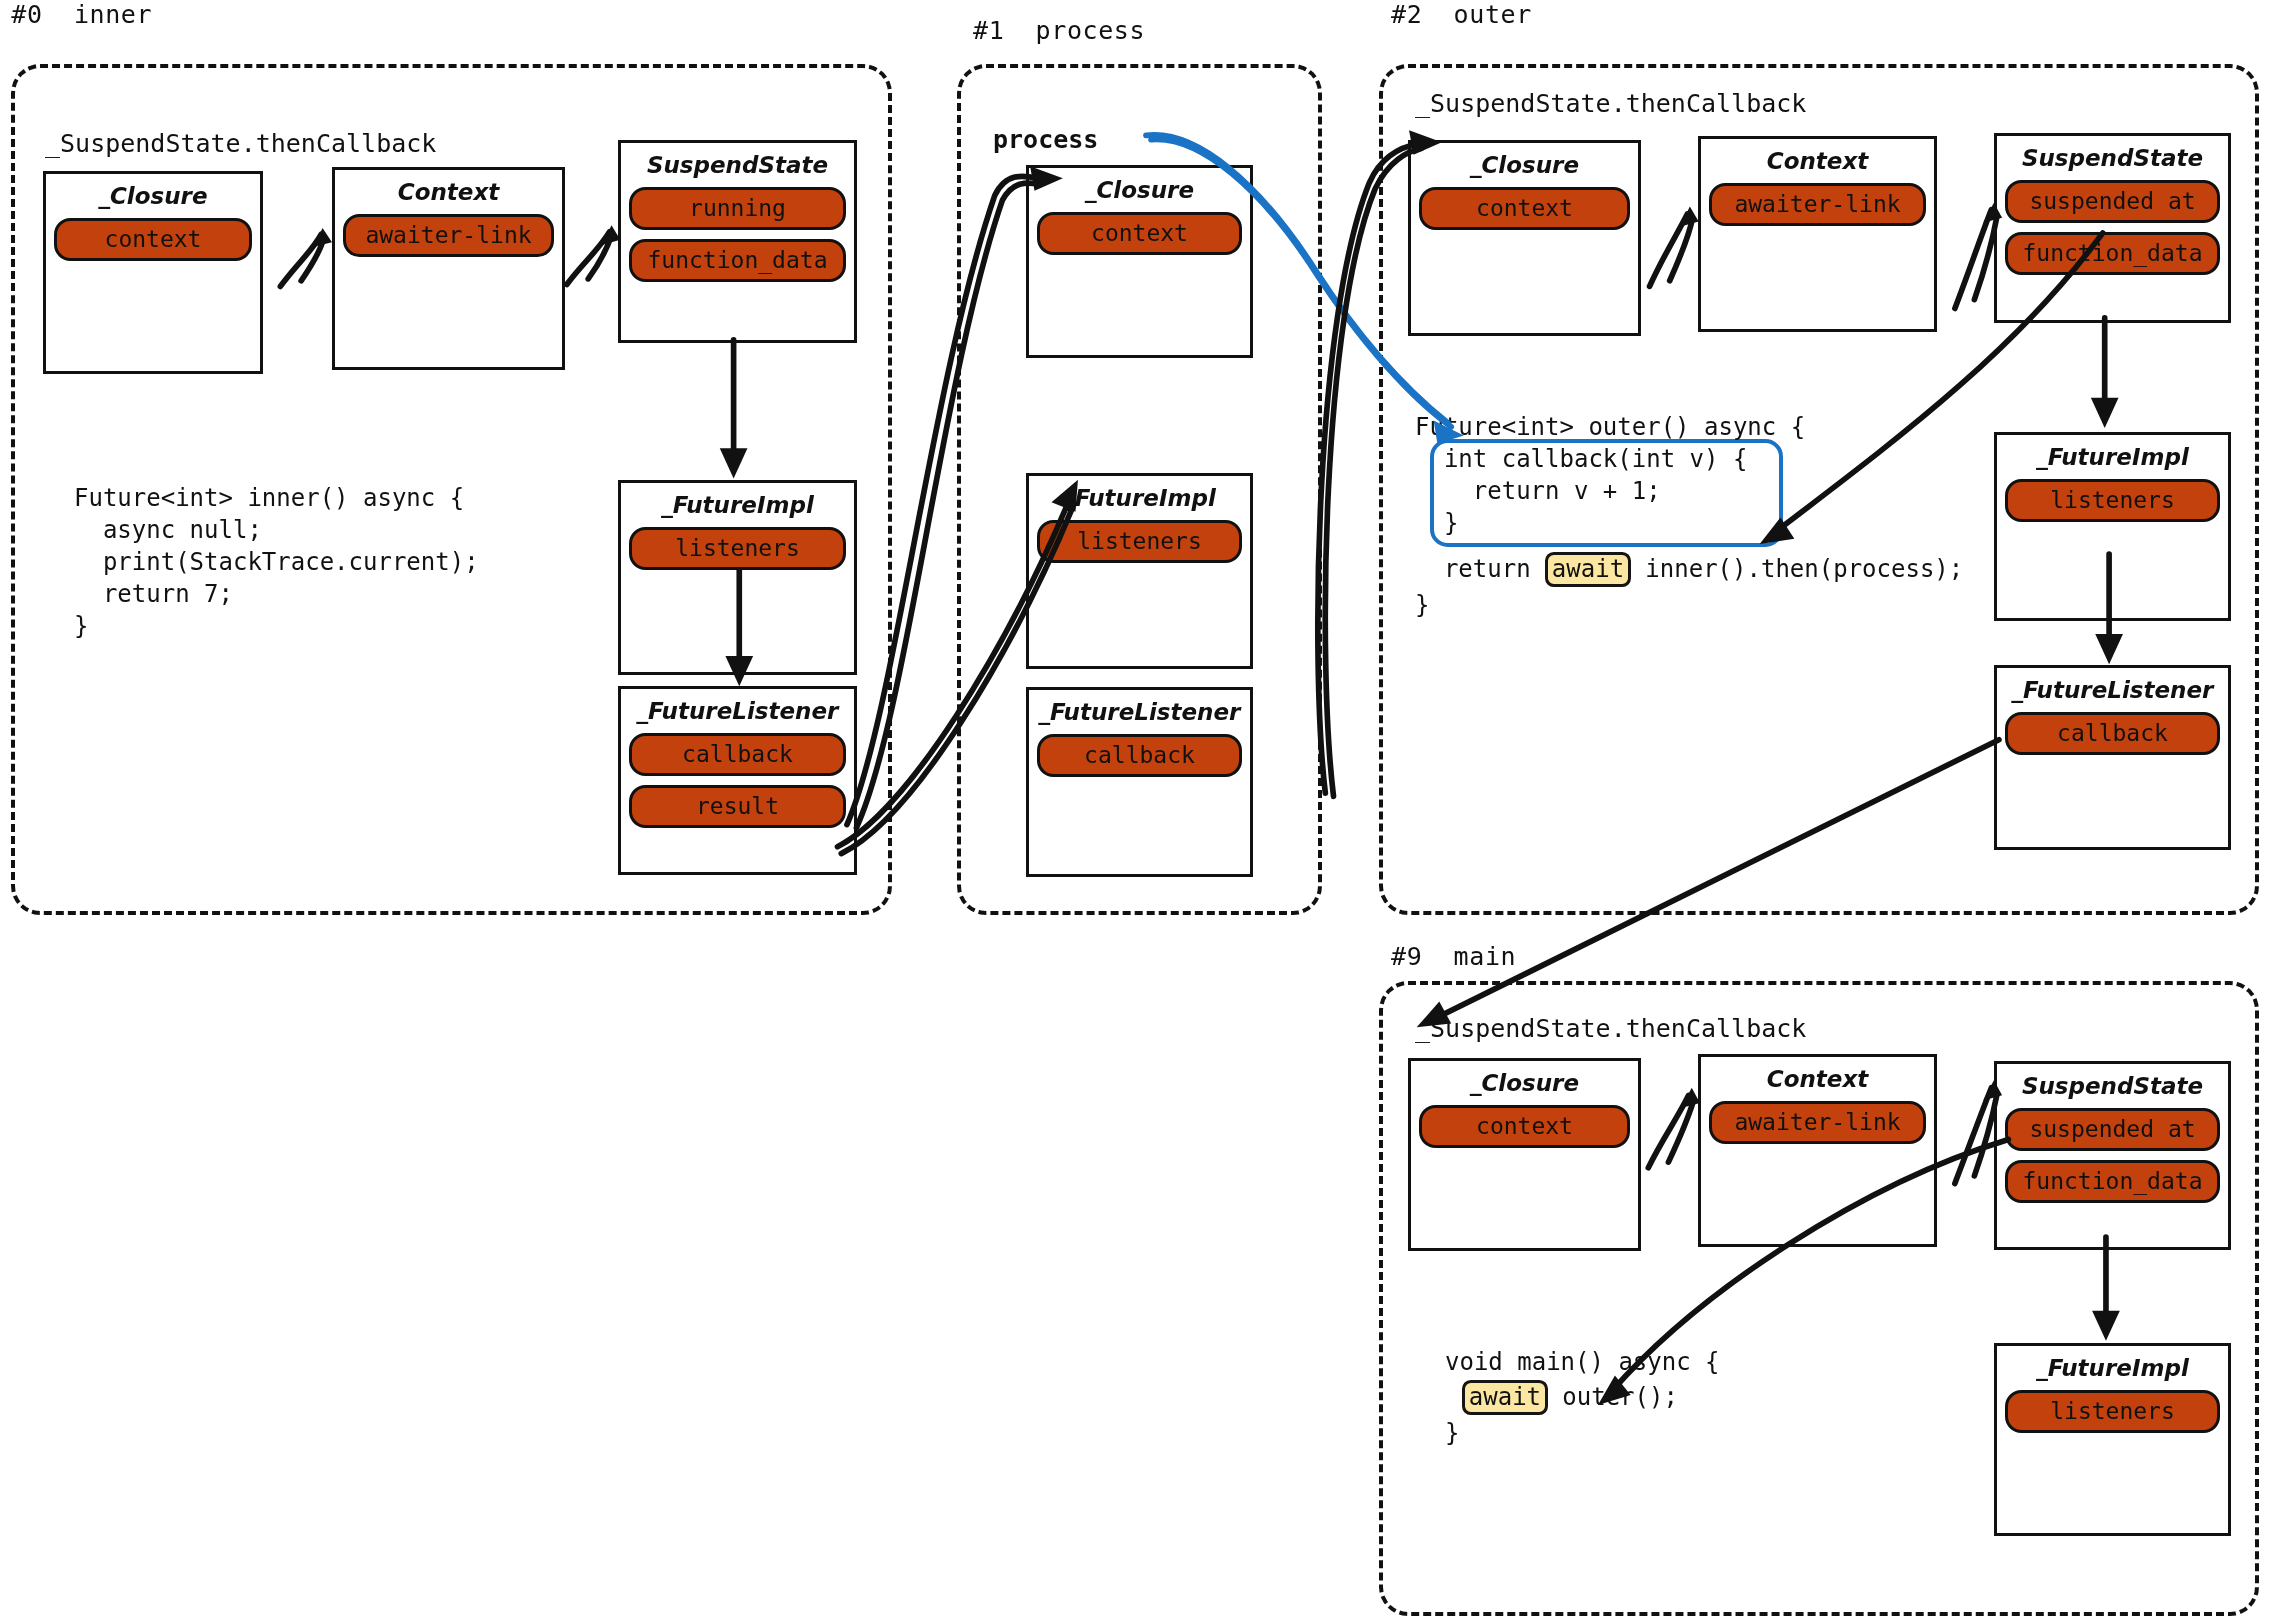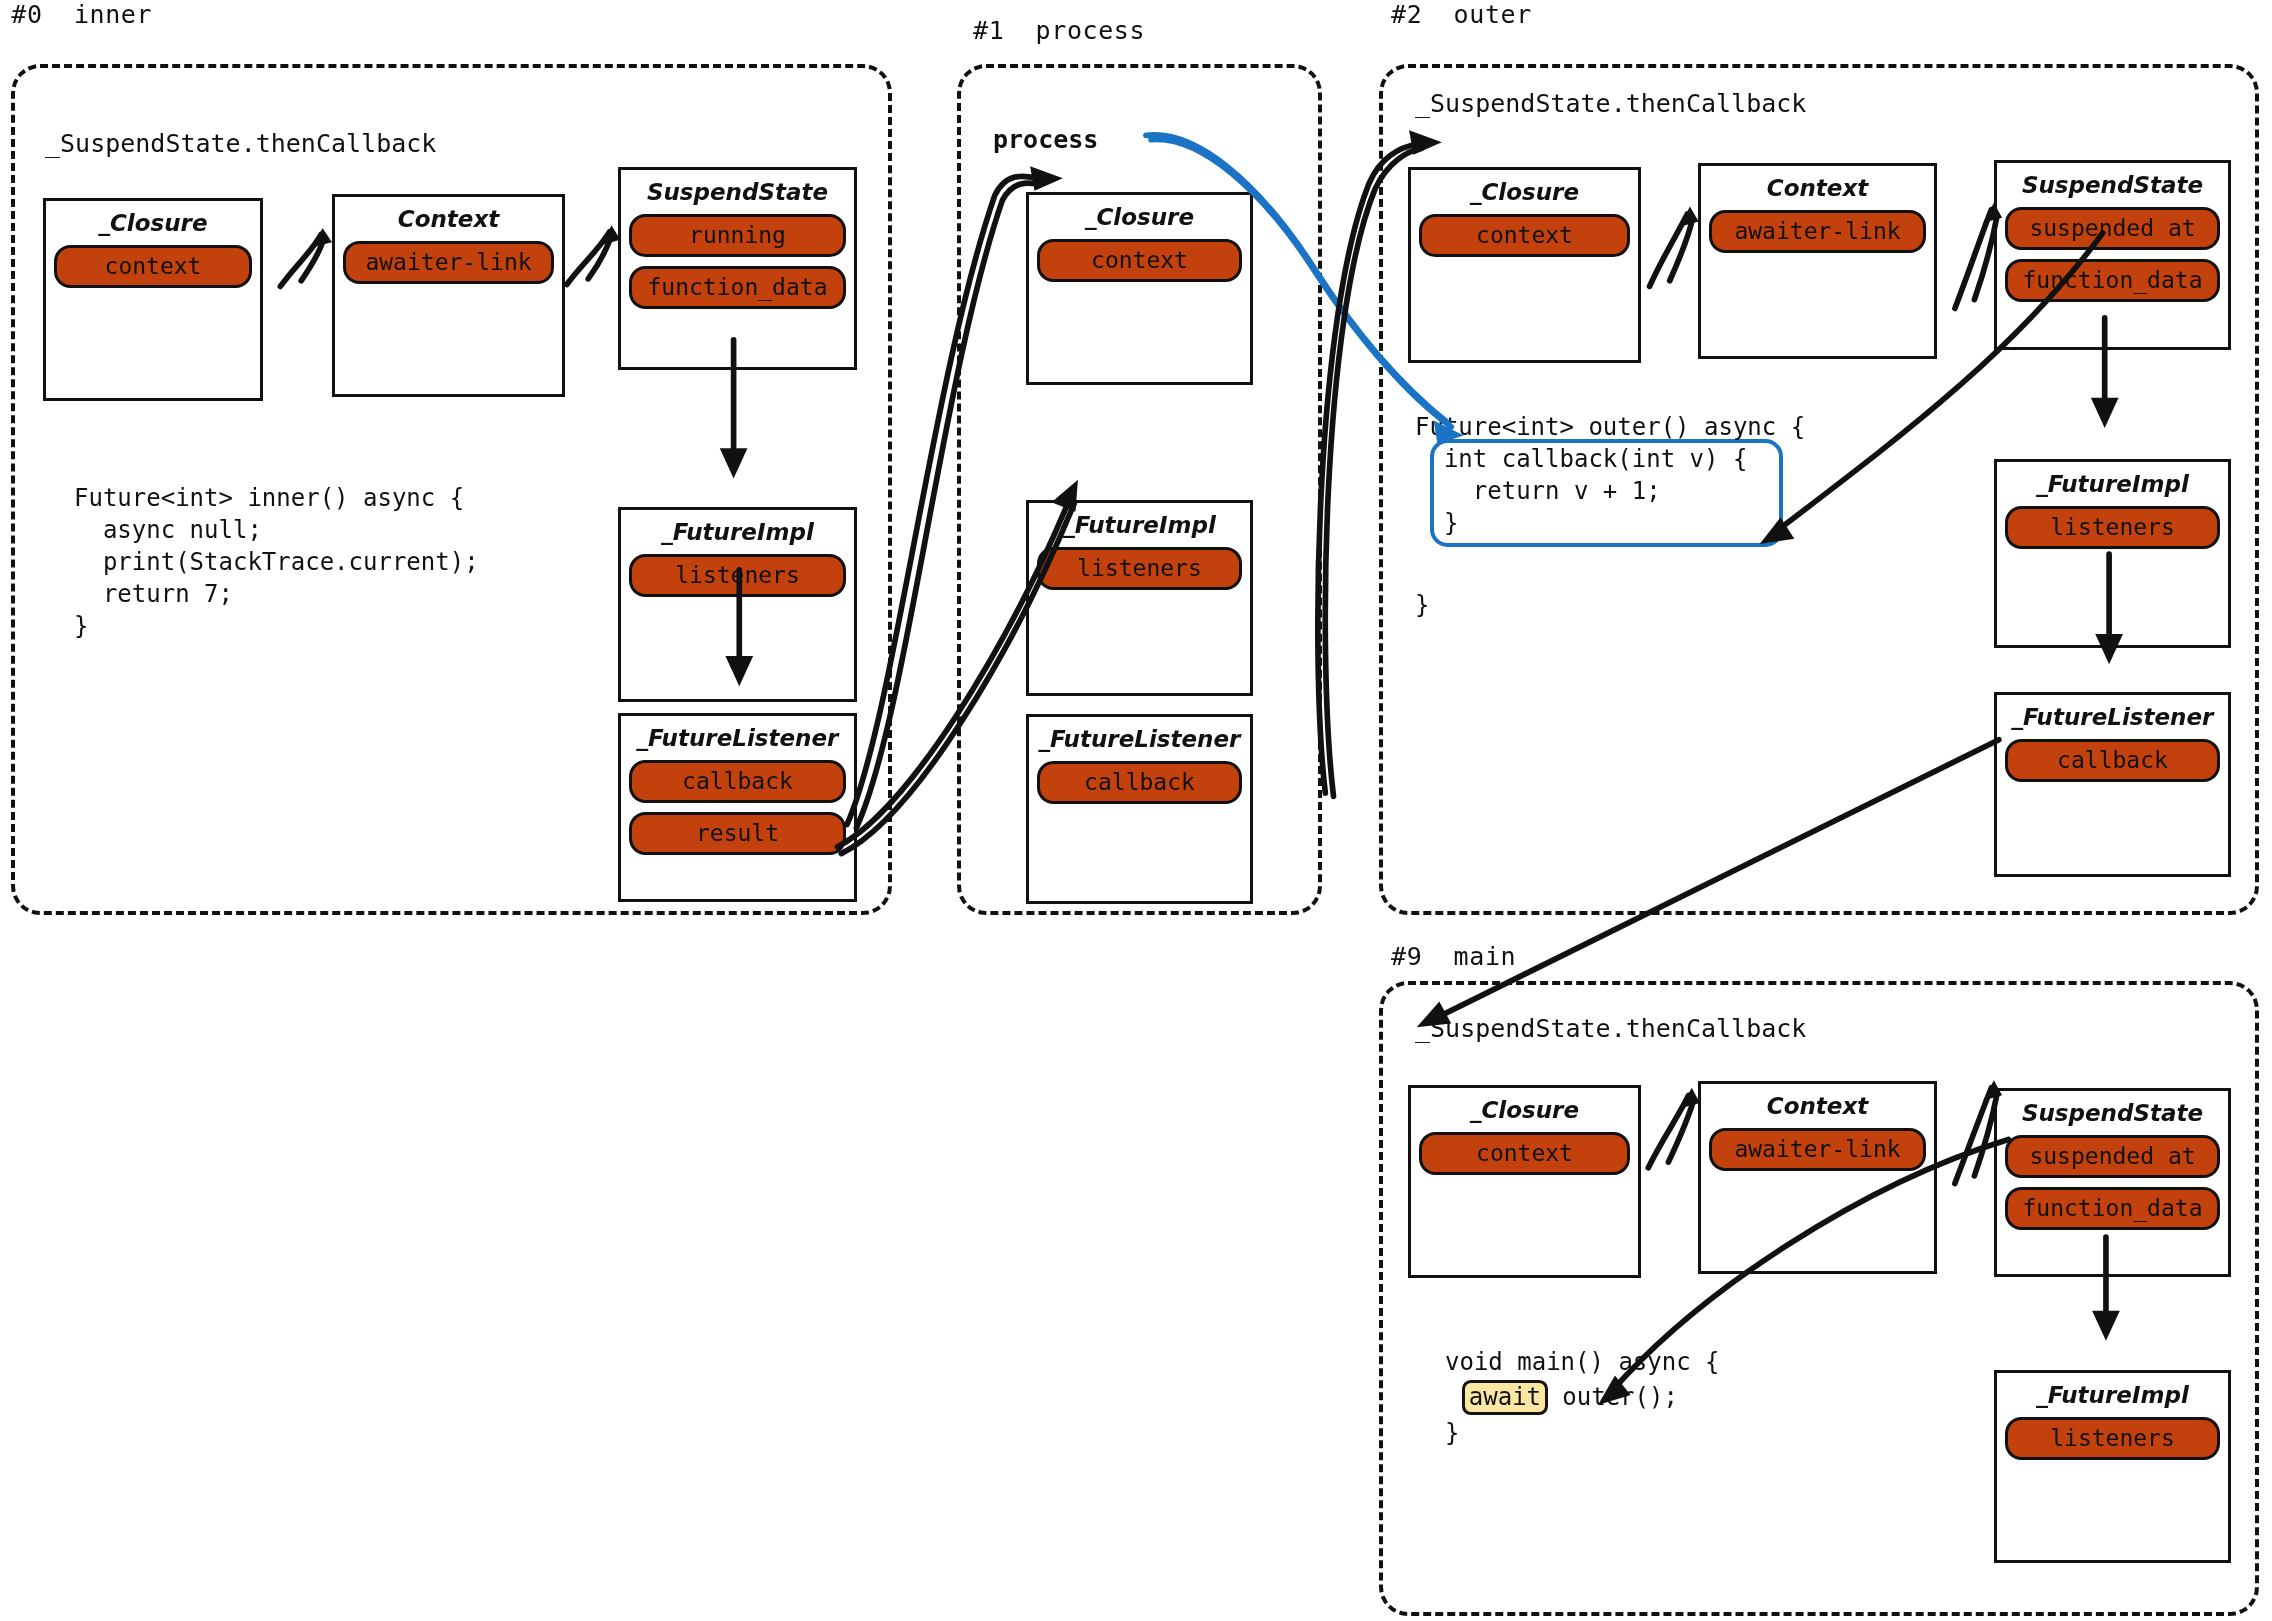--- a/index.html
+++ b/index.html
@@ -8,21 +8,21 @@
   #stage{position:absolute;left:0;top:0;width:2273px;height:1306px;}
 
   
   .frame{position:absolute;border:4.4px dashed #111;border-radius:29px;box-sizing:border-box;}
   .frame-label{position:absolute;font-family:"DejaVu Sans Mono", monospace;
                font-size:25px;color:#111;white-space:pre;letter-spacing:0.6px;}
   .frame-title{position:absolute;font-family:"DejaVu Sans Mono", monospace;
                font-size:25px;color:#111;white-space:pre;}
 
   
-  .obj{position:absolute;border:3.8px solid #111;background:#fff;box-sizing:border-box;z-index:5;margin-top:27px;}
+  .obj{position:absolute;border:3.8px solid #111;background:#fff;box-sizing:border-box;z-index:5;}
   .obj .obj-name{display:block;text-align:center;font-family:"DejaVu Sans", sans-serif;
                  font-style:italic;font-weight:600;font-size:23px;color:#111;
                  margin-top:8.8px;white-space:nowrap;}
   .field{margin:8.8px 7.6px 0 7.6px;border:3.8px solid #111;border-radius:16.4px;background:#c2410c;
          text-align:center;font-family:"DejaVu Sans Mono", monospace;font-size:23px;
          color:#111;padding:5px 2.5px 6.3px 2.5px;white-space:nowrap;overflow:hidden;}
 
   
   .code{position:absolute;font-family:"DejaVu Sans Mono", monospace;font-size:24px;
         line-height:1.33;color:#111;white-space:pre;z-index:6;}
@@ -230,20 +230,21 @@
   <div class="obj" style="left:1994px;top:665px;width:237px;height:185px;">
     <span class="obj-name">_FutureListener</span>
     <div class="field">callback</div>
   </div>
 
   <div class="closure-ring" style="left:1430px;top:439px;width:353px;height:108px;"></div>
   <div class="code" style="left:1415px;top:412px;">Future&lt;int&gt; outer() async {</div>
   <div class="code" style="left:1415px;top:444px;"><span>  int callback(int v) {</span>
 <span>    return v + 1;</span>
 <span>  }</span></div>
+  <div class="code" style="left:1415px;top:554px;"><span>  return </span><span class="kw-hl">await</span><span> inner().then(process);</span></div>
   <div class="code" style="left:1415px;top:590px;">}</div>
 
   <div class="frame-label" style="left:1391px;top:942px;">#9  main</div>
   <div class="frame" style="left:1379px;top:981px;width:880px;height:635px;"></div>
   <div class="frame-title" style="left:1415px;top:1014px;">_SuspendState.thenCallback</div>
 
   <div class="obj" style="left:1408px;top:1058px;width:233px;height:193px;">
     <span class="obj-name">_Closure</span>
     <div class="field">context</div>
   </div>

